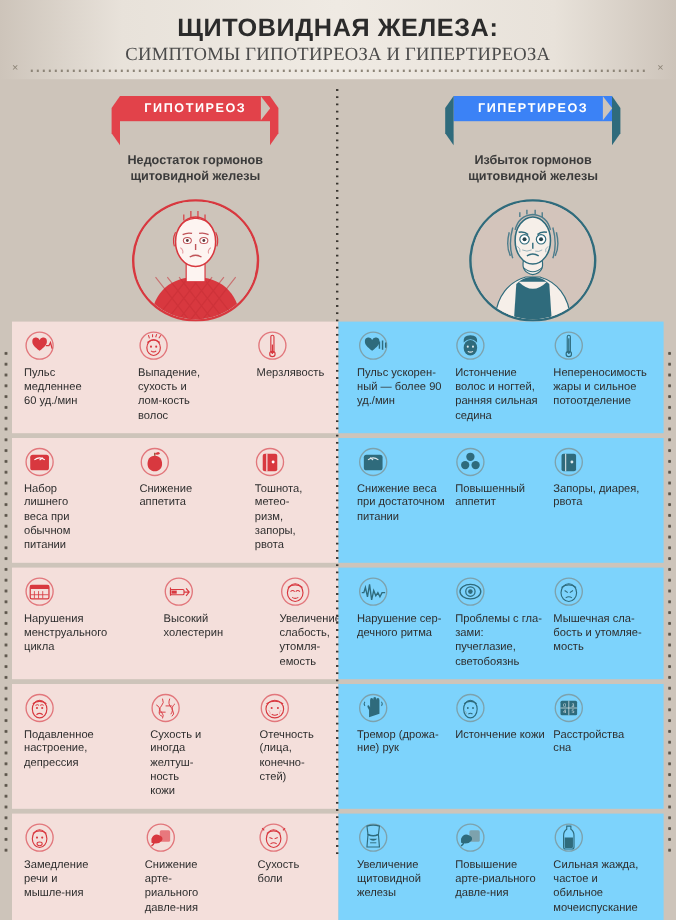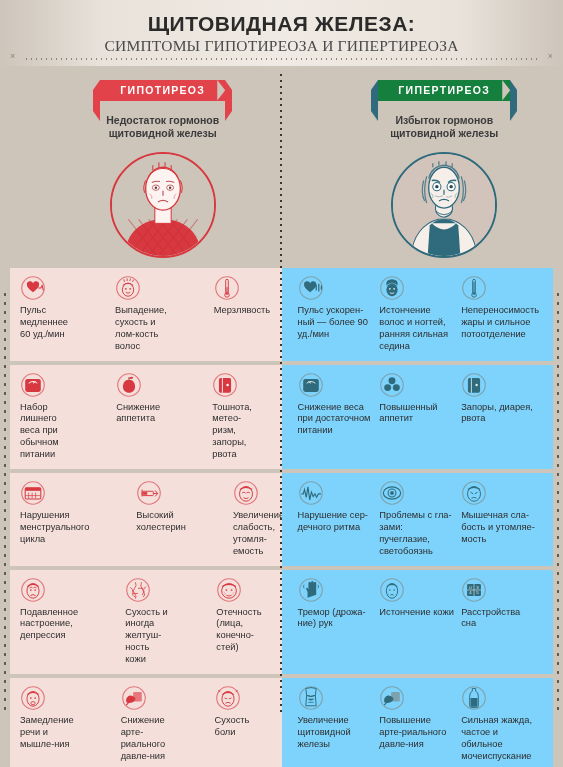--- a/index.html
+++ b/index.html
@@ -79,38 +79,38 @@
     display:flex;flex-direction:column;align-items:center;
     padding-top:14px;box-sizing:border-box;padding-left:44px;
   }
   .ribbon{
     position:relative;
     color:#fff;font-weight:bold;font-size:10.5px;letter-spacing:1.3px;
     padding:5px 20px 5px 20px;
     line-height:1;
   }
   .ribbon.hypo{background:#e2424a;}
-  .ribbon.hyper{background:#15803d;}
+  .ribbon.hyper{background:#3b82f6;}
   .ribbon:before,.ribbon:after{
     content:"";position:absolute;top:0;width:0;height:100%;
     border-top:10.5px solid transparent;border-bottom:10.5px solid transparent;
   }
   .ribbon.hypo:before{left:-7px;border-right:7px solid #e2424a;}
   .ribbon.hypo:after{right:-7px;border-left:7px solid #e2424a;}
   .ribbon.hyper:before{left:-7px;border-right:7px solid #2f6b7c;}
   .ribbon.hyper:after{right:-7px;border-left:7px solid #2f6b7c;}
   .ribbon-notch{
     position:absolute;top:0;height:100%;width:8px;
     background:#cdc4ba;
     clip-path:polygon(0 0,100% 50%,0 100%);
   }
   .ribbon.hypo .ribbon-notch{right:0;}
   .ribbon.hyper .ribbon-notch{right:0;}
   .subcap{
-    margin-top:13px;
+    margin-top:27px;
     text-align:center;
     font-size:10.5px;line-height:1.3;
     color:#3b3b3b;font-weight:bold;
   }
   
   .portrait{
     position:relative;
     width:106px;height:106px;
     margin-top:11px;
     border-radius:50%;

